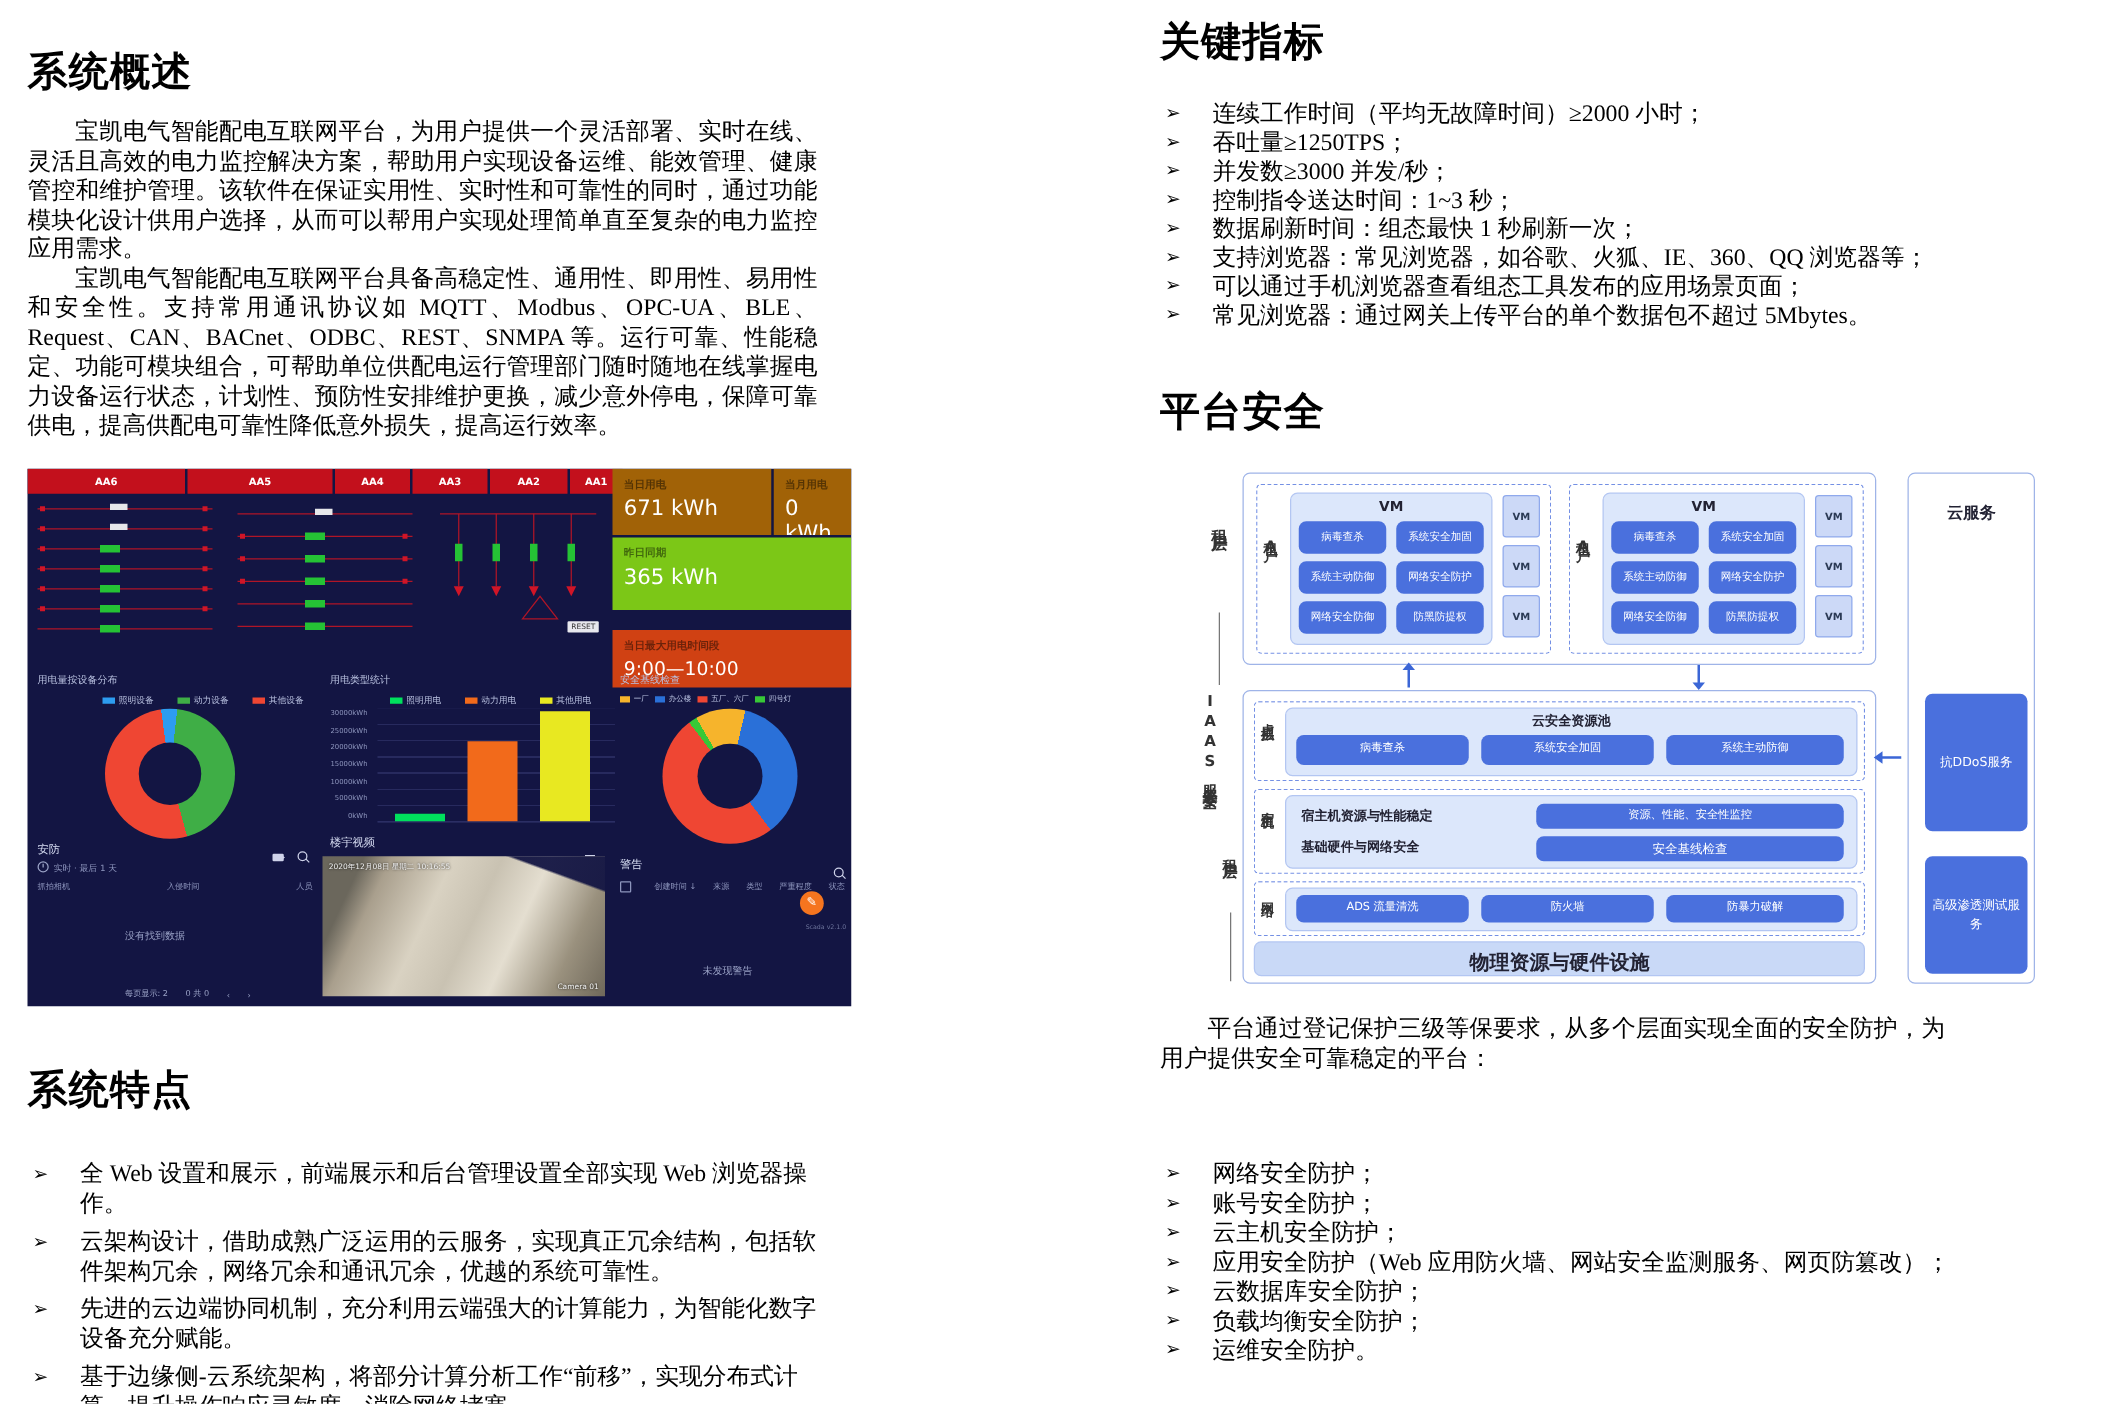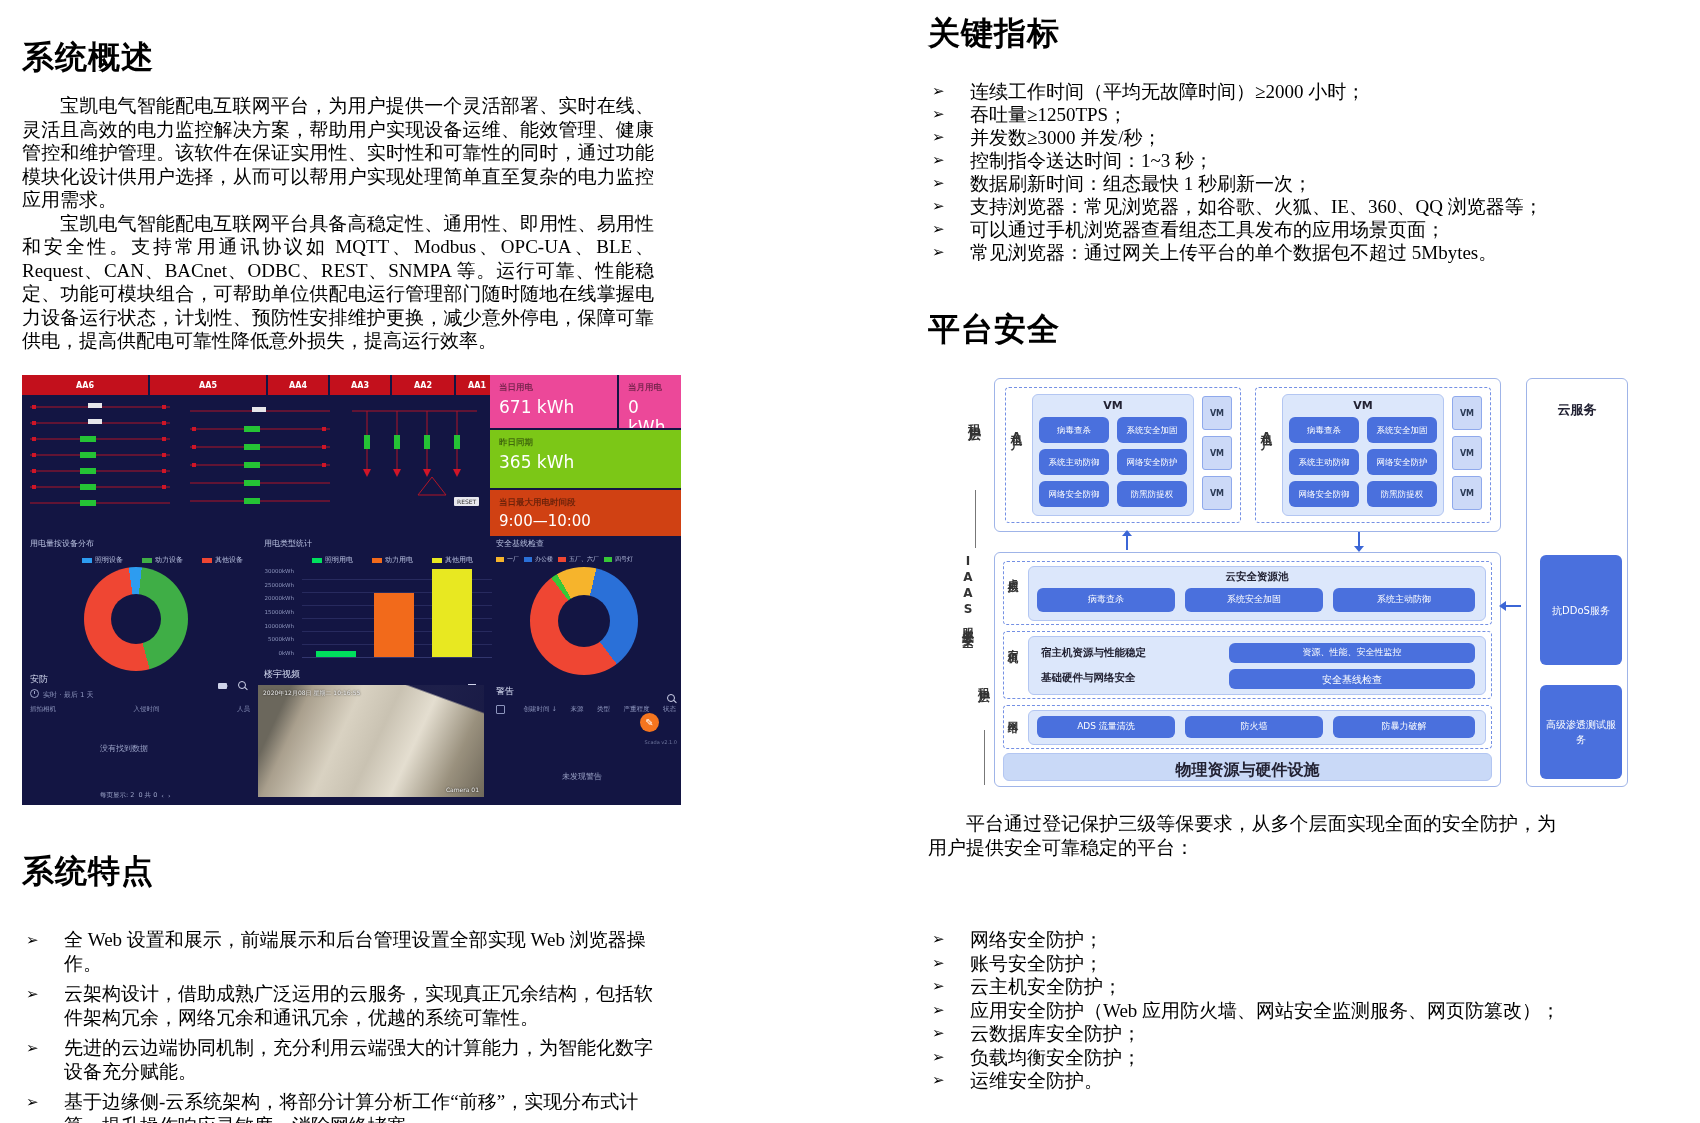--- a/index.html
+++ b/index.html
@@ -29,21 +29,21 @@
   .dh .seg{background:#c3101c;color:#fff;font-size:8px;font-weight:700;height:20px;
     display:flex;align-items:center;justify-content:center}
   #schematic{position:absolute;left:0;top:22px}
   .reset-chip{position:absolute;left:432px;top:122px;background:#e8e8ee;color:#333;
     font-size:6px;padding:1px 3px;border-radius:1px}
   .kpi{position:absolute;left:468px;top:0;width:191px}
   .krow1{display:flex;gap:2px}
   .kcard{overflow:hidden}
   .klabel{font-size:8.5px;font-weight:700;color:rgba(0,0,0,.48);padding:7px 9px 0}
   .kval{font-size:17px;color:#fff;padding:3px 9px 0}
-  .kg{background:#ec4899}.kyg{background:#7cc717}.kr{background:#d04113}
+  .kg{background:#a16207}.kyg{background:#7cc717}.kr{background:#d04113}
   .ptitle{position:absolute;font-size:8px;color:#b9c1e0}
   .leg{position:absolute;display:flex;gap:19px;font-size:7px;color:#b9c1e0;align-items:center;white-space:nowrap}
   .leg .it{display:flex;align-items:center}
   .sw{width:10px;height:5px;display:inline-block;margin-right:3px}
   .donut{position:absolute;border-radius:50%}
   .donut::after{content:"";position:absolute;inset:26%;border-radius:50%;background:#131543}
   .yticks{position:absolute;display:flex;flex-direction:column;justify-content:space-between;
     font-size:5.5px;color:#8d95bd;text-align:right}
   .plot{position:absolute;display:flex;align-items:flex-end;gap:18px;
     border-bottom:1px solid #32366e;
@@ -66,21 +66,21 @@
   #video-img{position:absolute;left:236px;top:310px;width:226px;height:112px;
     background:
       linear-gradient(200deg, rgba(19,21,67,.95) 0 14%, transparent 15%),
       linear-gradient(115deg,#6b675c 0 12%,#a99f8d 20%,#d9d2c2 38%,#c9c2b2 52%,#e4ded0 66%,#9a917e 84%,#6f685a 100%);
   }
   .vstamp{position:absolute;left:5px;top:4px;font-size:6px;color:#f2f2f2;text-shadow:0 0 2px #000}
   .vcam{position:absolute;right:5px;bottom:4px;font-size:6px;color:#f2f2f2;text-shadow:0 0 2px #000}
   .fab{position:absolute;left:618px;top:338px;width:19px;height:19px;border-radius:50%;
     background:#f5751f;color:#fff;font-size:10px;display:flex;align-items:center;justify-content:center}
   .ver{position:absolute;right:4px;top:364px;font-size:5px;color:#6d749c}
-  .pager{position:absolute;left:78px;top:416px;display:flex;gap:4px;font-size:6.5px;color:#9aa2c6;align-items:center}
+  .pager{position:absolute;left:78px;top:416px;display:flex;gap:14px;font-size:6.5px;color:#9aa2c6;align-items:center}
 
   
   #diagram{position:absolute;left:958px;top:378px;width:668px;height:410px;
     font-family:"DejaVu Sans","Liberation Sans",sans-serif;color:#2b3a55}
   .vtext{writing-mode:vertical-rl;text-orientation:upright;letter-spacing:2px;
     font-weight:700;color:#333;line-height:1}
   .obox{position:absolute;background:#fff;border:1px solid #9fb4e8;border-radius:6px}
   .dbox{position:absolute;border:1px dashed #7490e4;border-radius:4px}
   .lpanel{position:absolute;background:#dce7fb;border:1px solid #b3c6f2;border-radius:6px}
   .chip{position:absolute;background:#4a70dd;color:#fff;border-radius:6px;
@@ -190,21 +190,21 @@
       </div>
       <div class="kcard kg" style="width:62px;height:53px">
         <div class="klabel">当月用电</div>
         <div class="kval">0 kWh</div>
       </div>
     </div>
     <div class="kcard kyg" style="width:191px;height:58px;margin-top:2px">
       <div class="klabel">昨日同期</div>
       <div class="kval">365 kWh</div>
     </div>
-    <div class="kcard kr" style="width:191px;height:46px;margin-top:2px">
+    <div class="kcard kr" style="width:191px;height:46px;margin-top:16px">
       <div class="klabel">当日最大用电时间段</div>
       <div class="kval" style="font-size:15px">9:00—10:00</div>
     </div>
   </div>
 
   <div class="ptitle" style="left:8px;top:163px">用电量按设备分布</div>
   <div class="leg" style="left:60px;top:180px">
     <span class="it">
         <span class="sw" style="background:#2d9cf0"></span>
         <span>照明设备</span>

